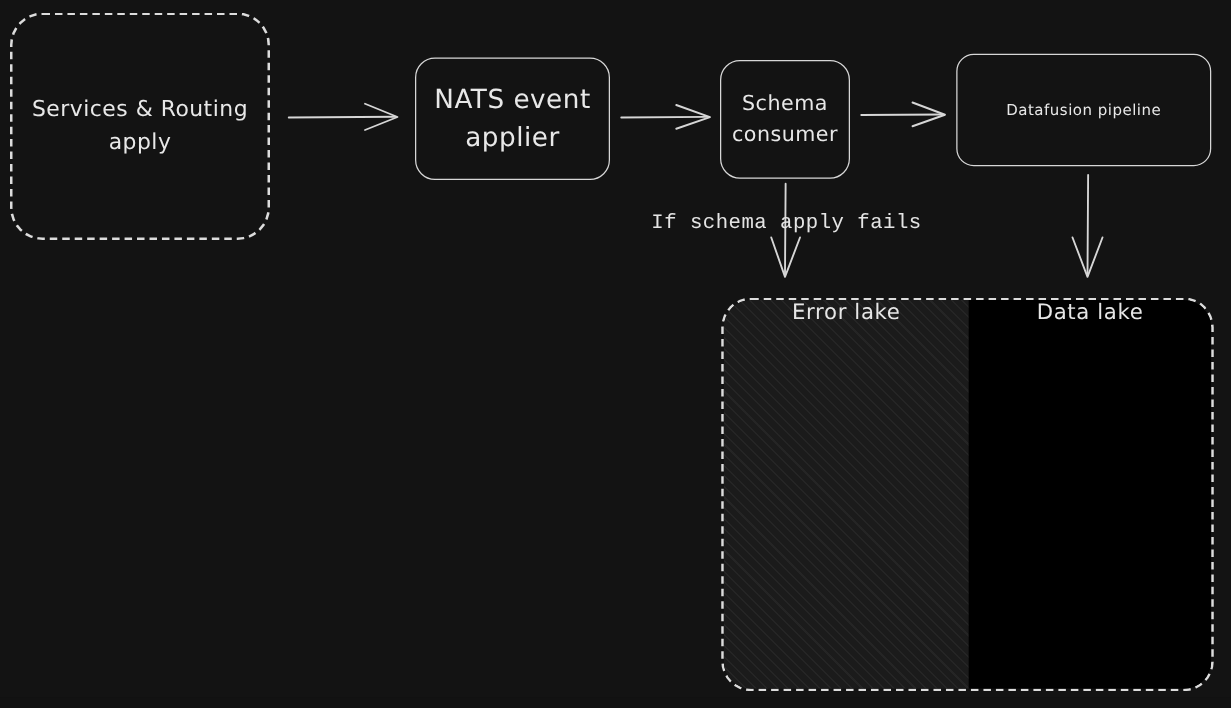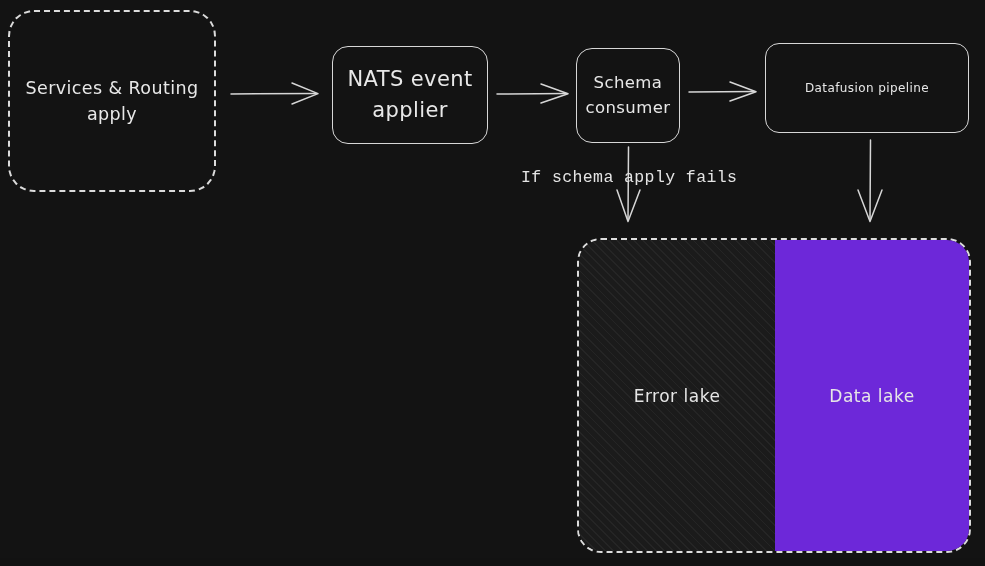--- a/index.html
+++ b/index.html
@@ -69,42 +69,41 @@
     width: 394px; height: 315px;
     box-sizing: border-box;
     border: 2px dashed #dcdcdc;
     border-radius: 24px;
     overflow: hidden;
     display: flex;
   }
   .lake {
     position: relative;
     display: flex;
-    align-items: center;
     justify-content: center;
     color: #e6e6e6;
     font-size: 17px;
     letter-spacing: 0.5px;
     font-family: "DejaVu Sans", sans-serif;
   }
   #lake-error {
     width: 196px;
     height: 100%;
     background-color: #1b1b1b;
     background-image: repeating-linear-gradient(
         45deg,
         rgba(255,255,255,0.045) 0px,
         rgba(255,255,255,0.045) 1.2px,
         rgba(255,255,255,0.0) 1.2px,
         rgba(255,255,255,0.0) 6px);
   }
   #lake-data {
     flex: 1;
     height: 100%;
-    background-color: #6d28d9;
+    background-color: #000000;
   }
   .lake-label { position: relative; z-index: 2; }
 
   
   #arrow-layer {
     position: absolute;
     left: 0; top: 0;
     width: 985px; height: 566px;
     pointer-events: none;
   }

